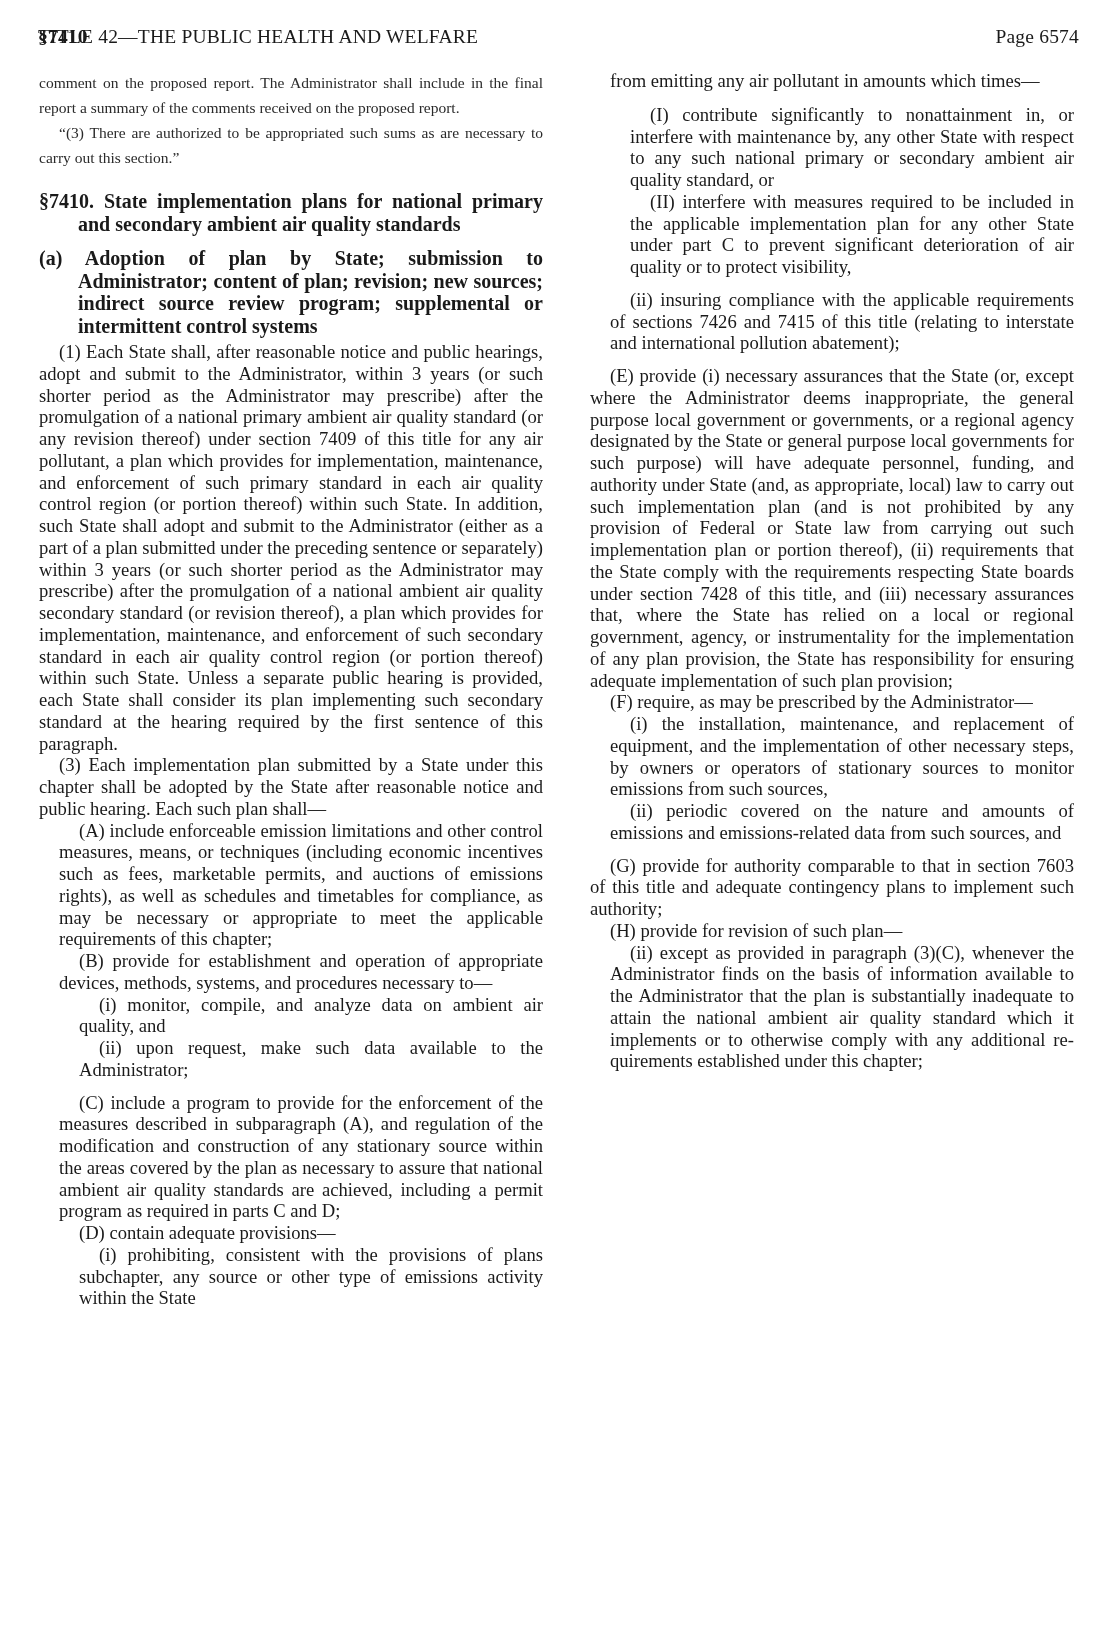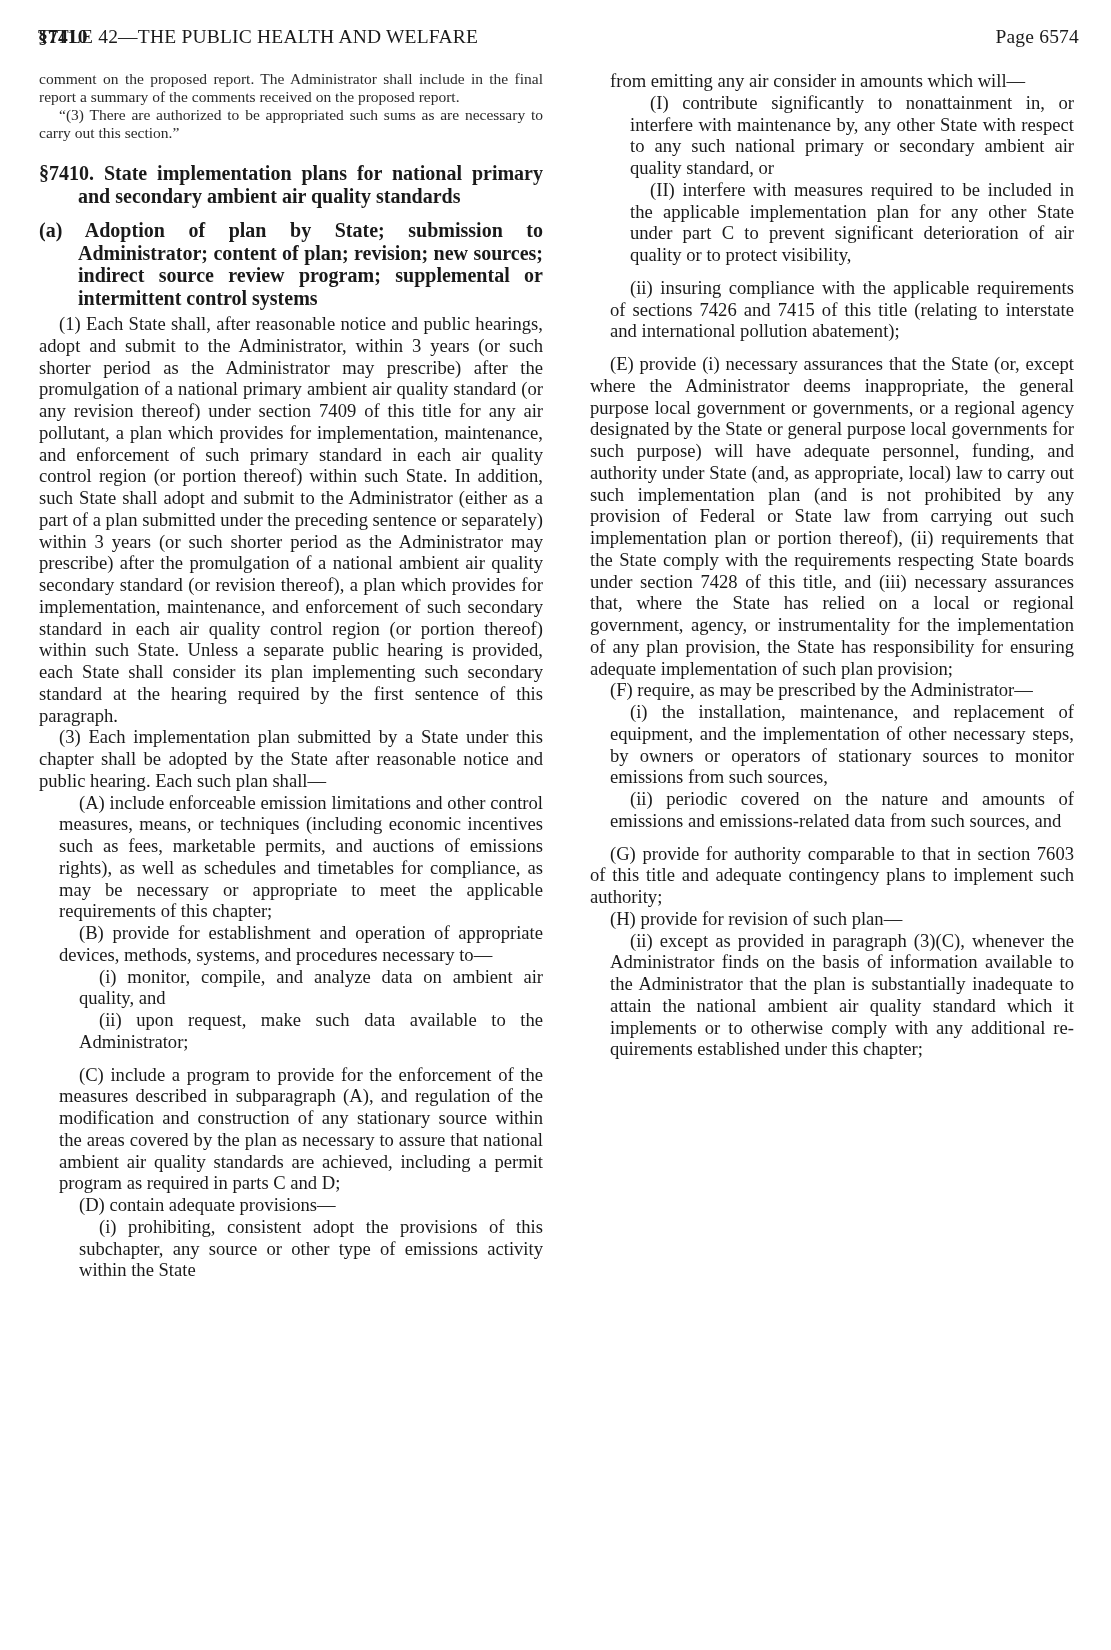--- a/index.html
+++ b/index.html
@@ -18,21 +18,21 @@
 
   .column {
     position: absolute; top: 70px; width: 504px;
     font-size: 18.6px; line-height: 21.75px;
     text-align: justify; hyphens: manual;
   }
   .col-left { left: 39px; }
   .col-right { left: 570px; }
 
   .column p { margin: 0; }
-  .small { font-size: 15.5px; line-height: 18px; color: #2a2a2a; }
+  .small { font-size: 15.5px; line-height: 25px; color: #2a2a2a; }
   .ind1 { text-indent: 20px; }
   .blk1i { padding-left: 20px; text-indent: 20px; }
   .blk2 { padding-left: 40px; }
   .blk2i { padding-left: 40px; text-indent: 20px; }
   .gap { margin-top: 11px !important; }
 
   .section-heading {
     font-weight: bold; font-size: 20px; line-height: 22.5px;
     padding-left: 39px; text-indent: -39px; margin-top: 20px !important;
   }
@@ -56,26 +56,26 @@
   <p class="section-heading">§7410. State implementation plans for national primary and secondary ambient air quality standards</p>
   <p class="sub-heading">(a) Adoption of plan by State; submission to Administrator; content of plan; revision; new sources; indirect source review program; supplemental or intermittent control systems</p>
   <p class="ind1">(1) Each State shall, after reasonable notice and public hearings, adopt and submit to the Ad­ministrator, within 3 years (or such shorter pe­riod as the Administrator may prescribe) after the promulgation of a national primary ambient air quality standard (or any revision thereof) under section 7409 of this title for any air pollut­ant, a plan which provides for implementation, maintenance, and enforcement of such primary standard in each air quality control region (or portion thereof) within such State. In addition, such State shall adopt and submit to the Admin­istrator (either as a part of a plan submitted under the preceding sentence or separately) within 3 years (or such shorter period as the Ad­ministrator may prescribe) after the promulga­tion of a national ambient air quality secondary standard (or revision thereof), a plan which pro­vides for implementation, maintenance, and en­forcement of such secondary standard in each air quality control region (or portion thereof) within such State. Unless a separate public hearing is provided, each State shall consider its plan implementing such secondary standard at the hearing required by the first sentence of this paragraph.</p>
   <p class="ind1">(3) Each implementation plan submitted by a State under this chapter shall be adopted by the State after reasonable notice and public hear­ing. Each such plan shall—</p>
   <p class="blk1i">(A) include enforceable emission limitations and other control measures, means, or tech­niques (including economic incentives such as fees, marketable permits, and auctions of emissions rights), as well as schedules and timetables for compliance, as may be nec­essary or appropriate to meet the applicable requirements of this chapter;</p>
   <p class="blk1i">(B) provide for establishment and operation of appropriate devices, methods, systems, and procedures necessary to—</p>
   <p class="blk2i">(i) monitor, compile, and analyze data on ambient air quality, and</p>
   <p class="blk2i">(ii) upon request, make such data available to the Administrator;</p>
   <p class="blk1i gap">(C) include a program to provide for the en­forcement of the measures described in sub­paragraph (A), and regulation of the modifica­tion and construction of any stationary source within the areas covered by the plan as nec­essary to assure that national ambient air quality standards are achieved, including a permit program as required in parts C and D;</p>
   <p class="blk1i">(D) contain adequate provisions—</p>
-  <p class="blk2i">(i) prohibiting, consistent adopt the provi­sions of this subchapter, any source or other type of emissions activity within the State</p>
+  <p class="blk2i">(i) prohibiting, consistent with the provi­sions of plans subchapter, any source or other type of emissions activity within the State</p>
 </div>
 
 <div class="column col-right">
-  <p class="blk2">from emitting any air consider in amounts which will—</p>
-  <p class="blk2" style="padding-left:60px;text-indent:20px;">(I) contribute significantly to nonattain­ment in, or interfere with maintenance by, any other State with respect to any such national primary or secondary ambient air quality standard, or</p>
+  <p class="blk2">from emitting any air pollutant in amounts which times—</p>
+  <p class="blk2" style="padding-left:60px;text-indent:20px;margin-top:12px;">(I) contribute significantly to nonattain­ment in, or interfere with maintenance by, any other State with respect to any such national primary or secondary ambient air quality standard, or</p>
   <p class="blk2" style="padding-left:60px;text-indent:20px;">(II) interfere with measures required to be included in the applicable implementa­tion plan for any other State under part C to prevent significant deterioration of air quality or to protect visibility,</p>
   <p class="blk2i gap">(ii) insuring compliance with the applica­ble requirements of sections 7426 and 7415 of this title (relating to interstate and inter­national pollution abatement);</p>
   <p class="blk1i gap">(E) provide (i) necessary assurances that the State (or, except where the Administrator deems inappropriate, the general purpose local government or governments, or a regional agency designated by the State or general pur­pose local governments for such purpose) will have adequate personnel, funding, and author­ity under State (and, as appropriate, local) law to carry out such implementation plan (and is not prohibited by any provision of Federal or State law from carrying out such implementa­tion plan or portion thereof), (ii) requirements that the State comply with the requirements respecting State boards under section 7428 of this title, and (iii) necessary assurances that, where the State has relied on a local or re­gional government, agency, or instrumental­ity for the implementation of any plan provi­sion, the State has responsibility for ensuring adequate implementation of such plan provi­sion;</p>
   <p class="blk1i">(F) require, as may be prescribed by the Ad­ministrator—</p>
   <p class="blk2i">(i) the installation, maintenance, and re­placement of equipment, and the implemen­tation of other necessary steps, by owners or operators of stationary sources to monitor emissions from such sources,</p>
   <p class="blk2i">(ii) periodic covered on the nature and amounts of emissions and emissions-related data from such sources, and</p>
   <p class="blk1i gap">(G) provide for authority comparable to that in section 7603 of this title and adequate con­tingency plans to implement such authority;</p>
   <p class="blk1i">(H) provide for revision of such plan—</p>
   <p class="blk2i">(ii) except as provided in paragraph (3)(C), whenever the Administrator finds on the basis of information available to the Admin­istrator that the plan is substantially inad­equate to attain the national ambient air quality standard which it implements or to otherwise comply with any additional re­quirements established under this chapter;</p>
 </div>

